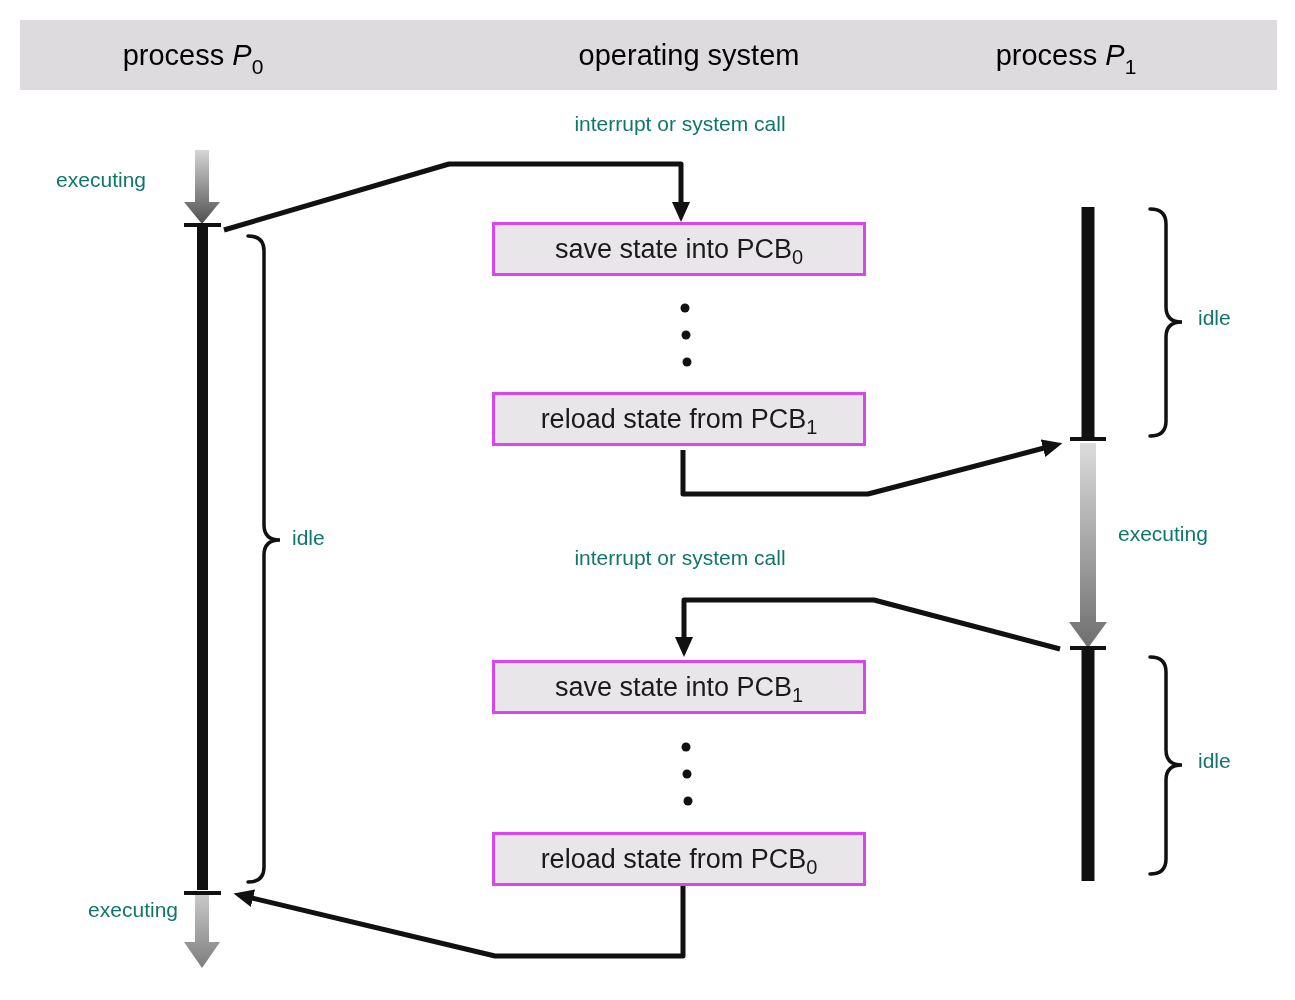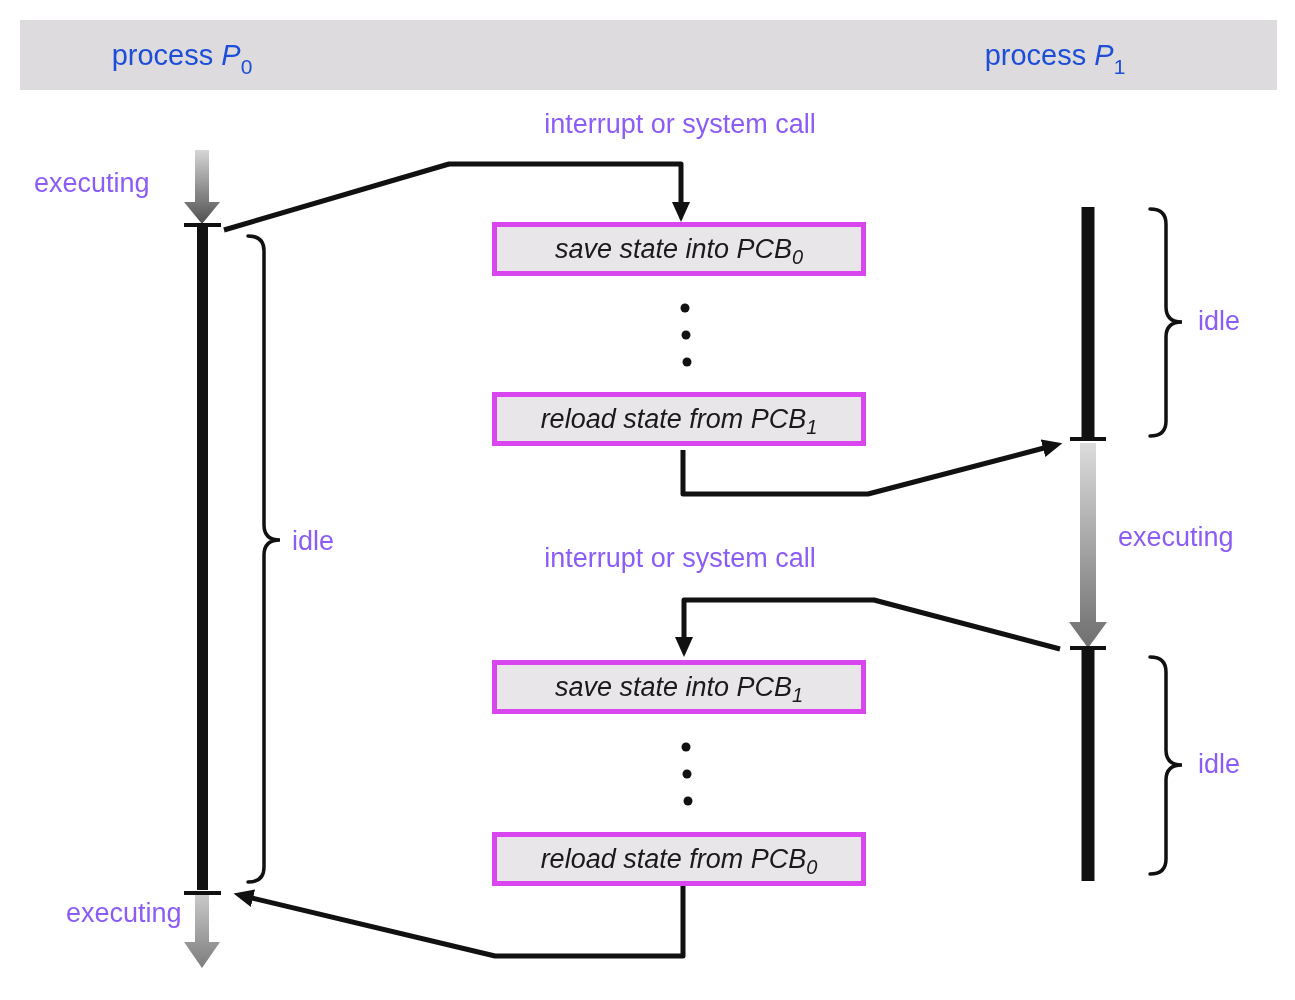--- a/index.html
+++ b/index.html
@@ -6,43 +6,44 @@
   .canvas{
     position:relative;width:1295px;height:1000px;background:#ffffff;
     font-family:"Liberation Sans",sans-serif;color:#1a1a1a;overflow:hidden;
   }
   .hdr{
     position:absolute;left:20px;top:20px;width:1257px;height:70px;
     background:#dedbde;z-index:1;
   }
   .hdr-label{
     position:absolute;top:50%;transform:translate(-50%,-50%);
-    font-size:29px;white-space:nowrap;color:#1d4ed8;
+    font-size:29px;white-space:nowrap;color:#000000;margin-left:11px;
   }
   .psym{font-style:italic;}
   .sub{font-size:21px;position:relative;top:9px;}
   svg.lines{position:absolute;left:0;top:0;z-index:2;}
   .lbl{
-    position:absolute;font-size:27px;white-space:nowrap;z-index:3;color:#8b5cf6;
+    position:absolute;font-size:21px;white-space:nowrap;z-index:3;color:#0f766e;
   }
   .pcb-box{
     position:absolute;left:492px;width:374px;height:54px;box-sizing:border-box;
-    background:#e9e6e9;border:5px solid #d946ef;z-index:3;
+    background:#e9e6e9;border:3px solid #d946ef;z-index:3;
     display:flex;align-items:center;justify-content:center;
-    font-size:27px;white-space:nowrap;font-style:italic;
+    font-size:27px;white-space:nowrap;
   }
   .pcb-box .sub{font-size:20px;top:8px;}
 </style>
 </head>
 <body>
 
 <div class="canvas">
 
   <div class="hdr">
     <span class="hdr-label" style="left:162px;"><span>process </span><span class="psym">P</span><span class="sub">0</span></span>
+    <span class="hdr-label" style="left:658px;">operating system</span>
     <span class="hdr-label" style="left:1035px;"><span>process </span><span class="psym">P</span><span class="sub">1</span></span>
   </div>
 
   <svg class="lines" width="1295" height="1000" viewBox="0 0 1295 1000">
     <defs>
       <marker id="arrow" markerUnits="userSpaceOnUse" markerWidth="24" markerHeight="20" refX="1" refY="10" orient="auto">
         <path d="M0,1 L20,10 L0,19 Z" fill="#111111"></path>
       </marker>
       <linearGradient id="grad-exec-top" x1="0" y1="0" x2="0" y2="1">
         <stop offset="0" stop-color="#d6d6d6"></stop>

